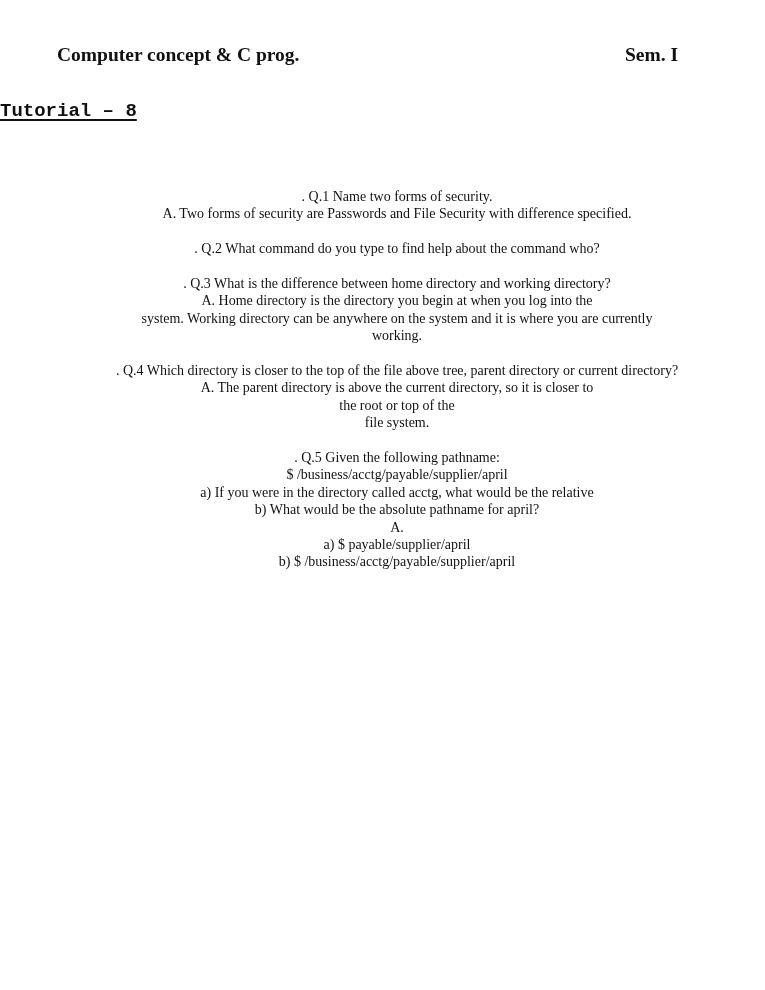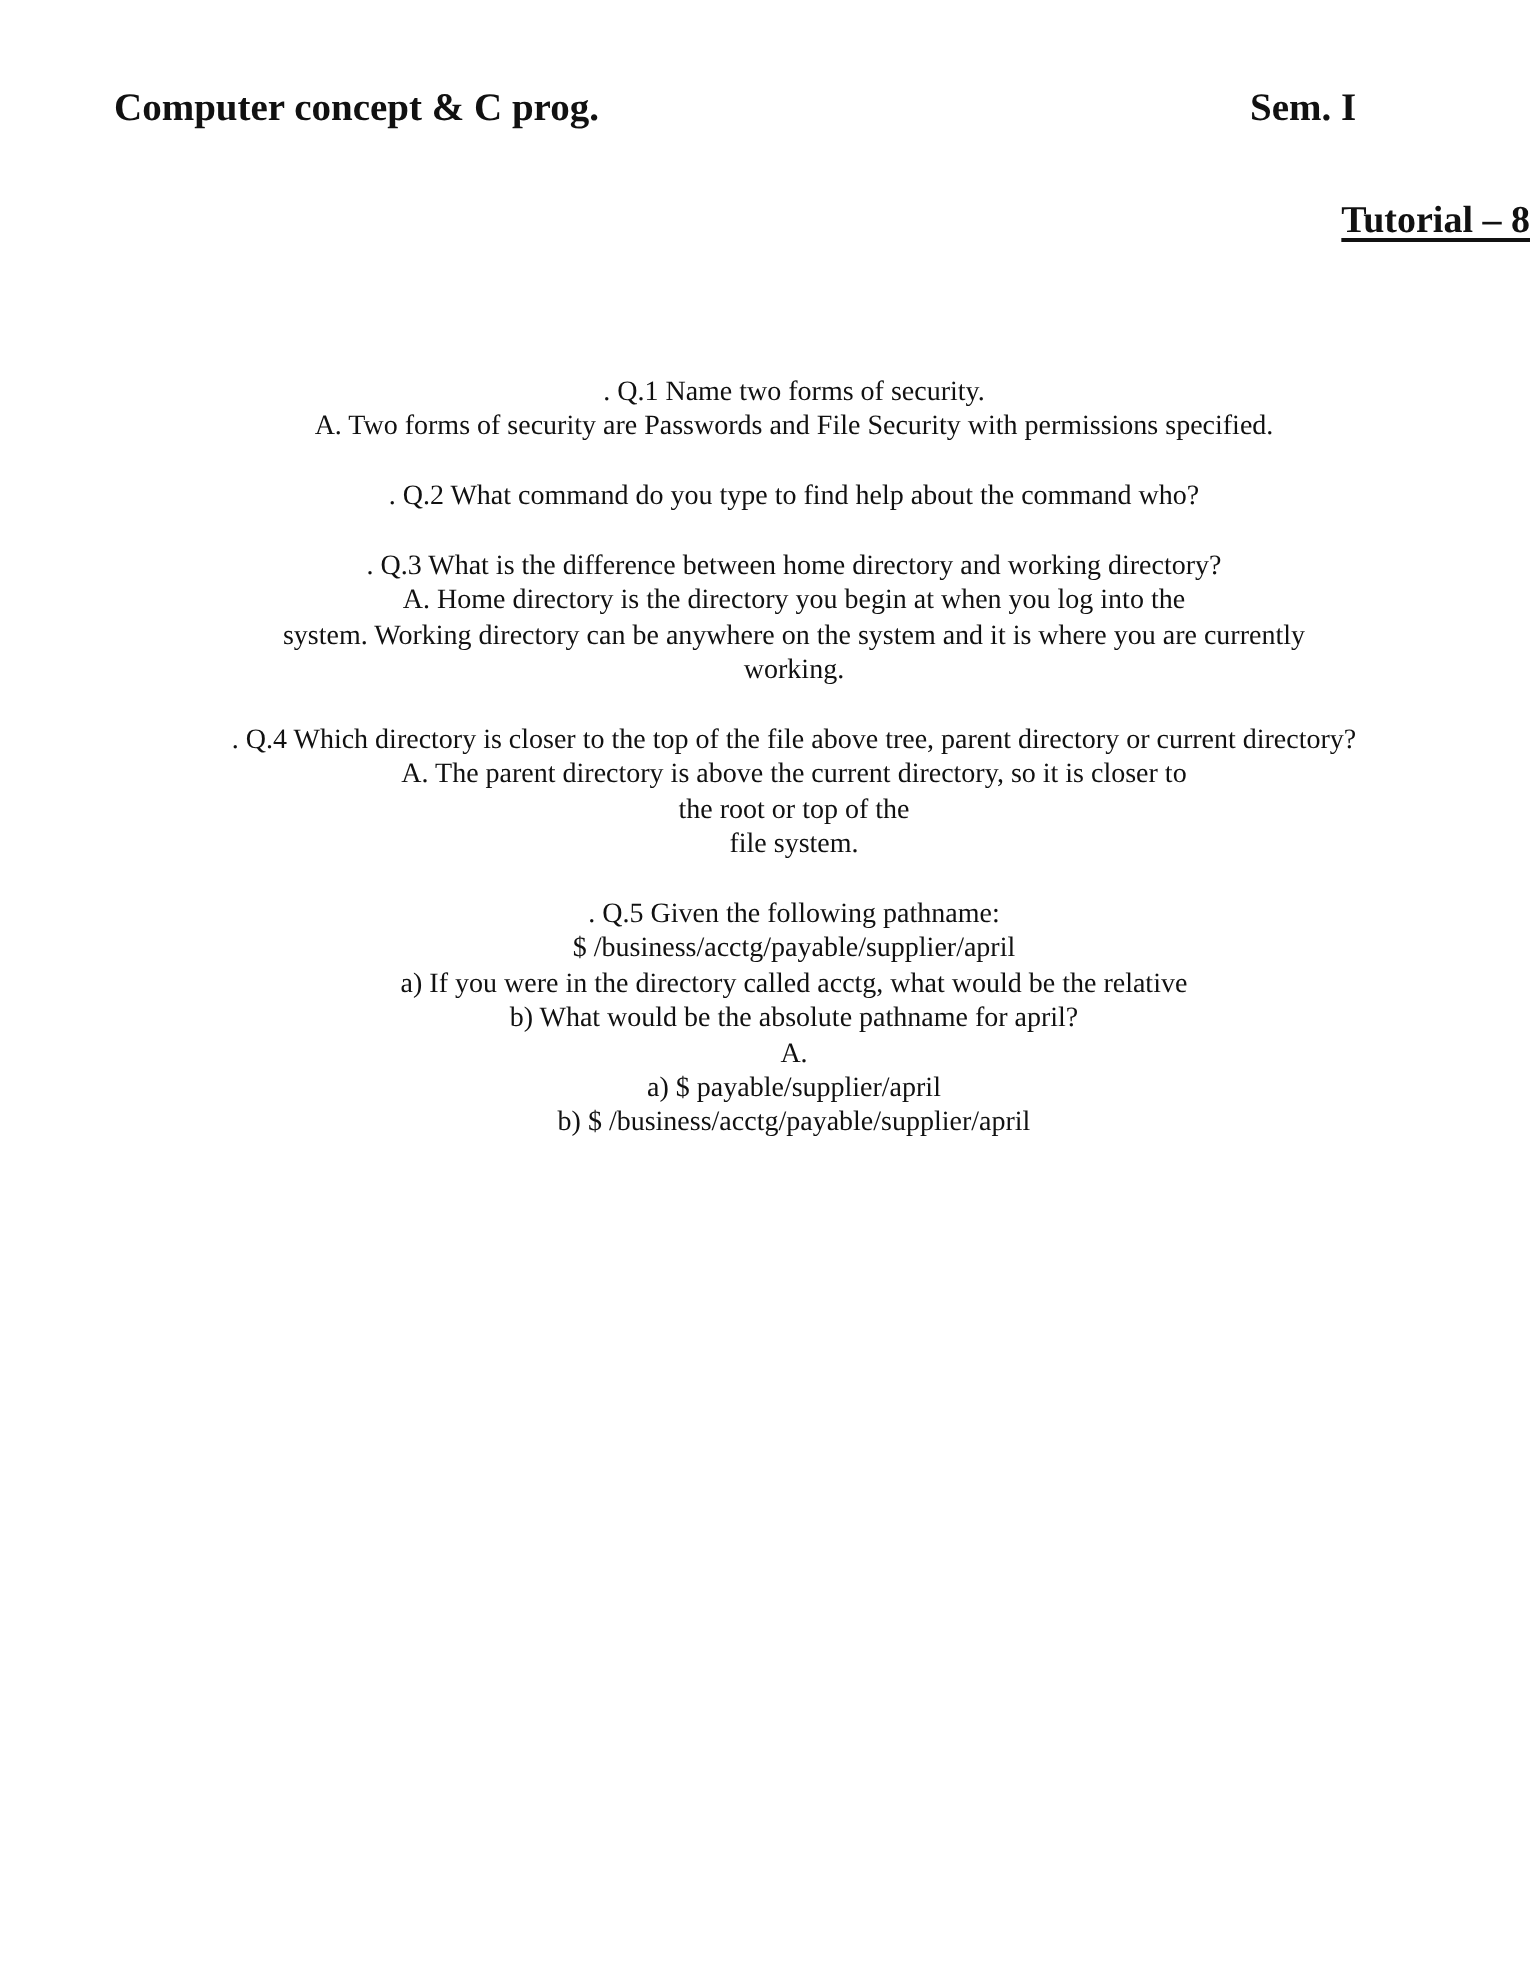--- a/index.html
+++ b/index.html
@@ -6,22 +6,22 @@
   body { width: 765px; height: 990px; position: relative; overflow: hidden; color: #111; }
   .header {
     position: absolute; top: 44px; left: 57px; width: 640px; height: 26px;
     font-family: "Liberation Serif", serif; font-weight: bold; font-size: 19.5px;
   }
   .header span { position: absolute; top: 0; white-space: nowrap; }
   .h-course { left: 0; }
   .h-code { left: 246px; }
   .h-sem { left: 568px; }
   .title {
-    position: absolute; top: 100px; left: 0; width: 765px; text-align: right;
-    font-family: Liberation Serif, serif; font-weight: bold; font-size: 19px;
+    position: absolute; top: 100px; left: 0; width: 765px; text-align: left;
+    font-family: Liberation Mono, monospace; font-weight: bold; font-size: 19px;
   }
   .title span { text-decoration: underline; text-underline-offset: 3px; text-decoration-thickness: 2px; }
   .content {
     position: absolute; top: 188px; left: 57px; width: 680px;
     font-family: "Liberation Serif", serif; font-size: 14px; line-height: 17.4px;
   }
   .qa { margin: 0 0 17.4px 0; text-align: center; }
   .line { white-space: nowrap; display: block; }
 </style>
 </head>
@@ -32,21 +32,21 @@
   <span class="h-sem">Sem. I</span>
 </div>
 
 <div class="title">
   <span>Tutorial – 8</span>
 </div>
 
 <div class="content">
   <div class="qa">
     <span class="line">. Q.1 Name two forms of security.</span>
-    <span class="line">A. Two forms of security are Passwords and File Security with permissions specified.</span>
+    <span class="line">A. Two forms of security are Passwords and File Security with difference specified.</span>
   </div>
   <div class="qa">
     <span class="line">. Q.2 What command do you type to find help about the command who?</span>
   </div>
   <div class="qa">
     <span class="line">. Q.3 What is the difference between home directory and working directory?</span>
     <span class="line">A. Home directory is the directory you begin at when you log into the</span>
     <span class="line">system. Working directory can be anywhere on the system and it is where you are currently</span>
     <span class="line">working.</span>
   </div>

